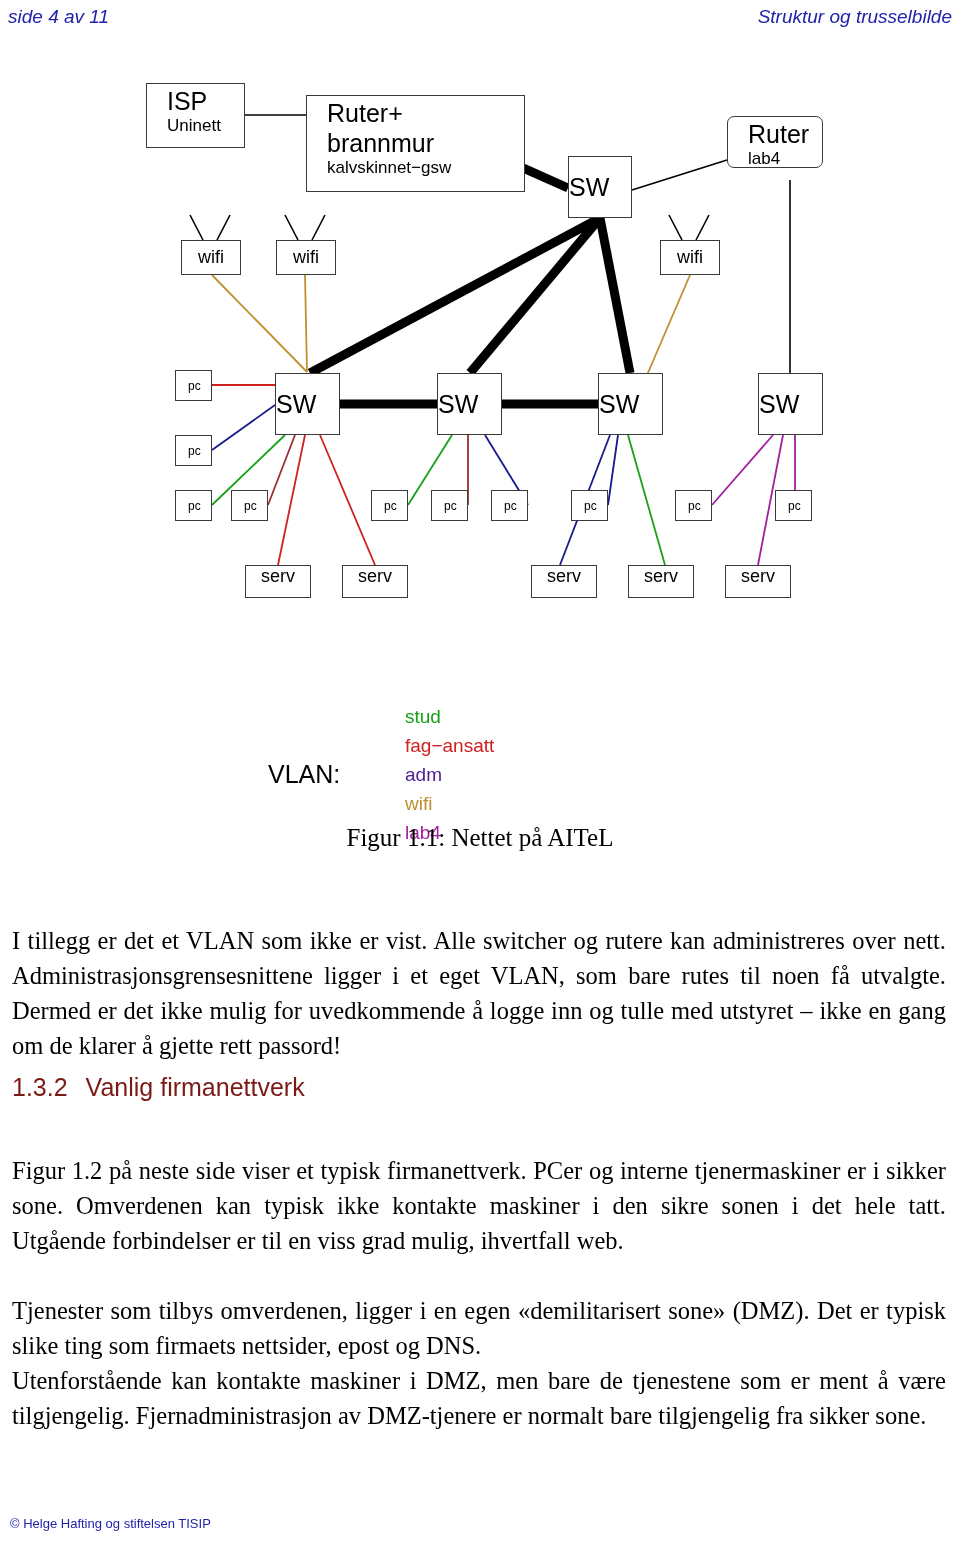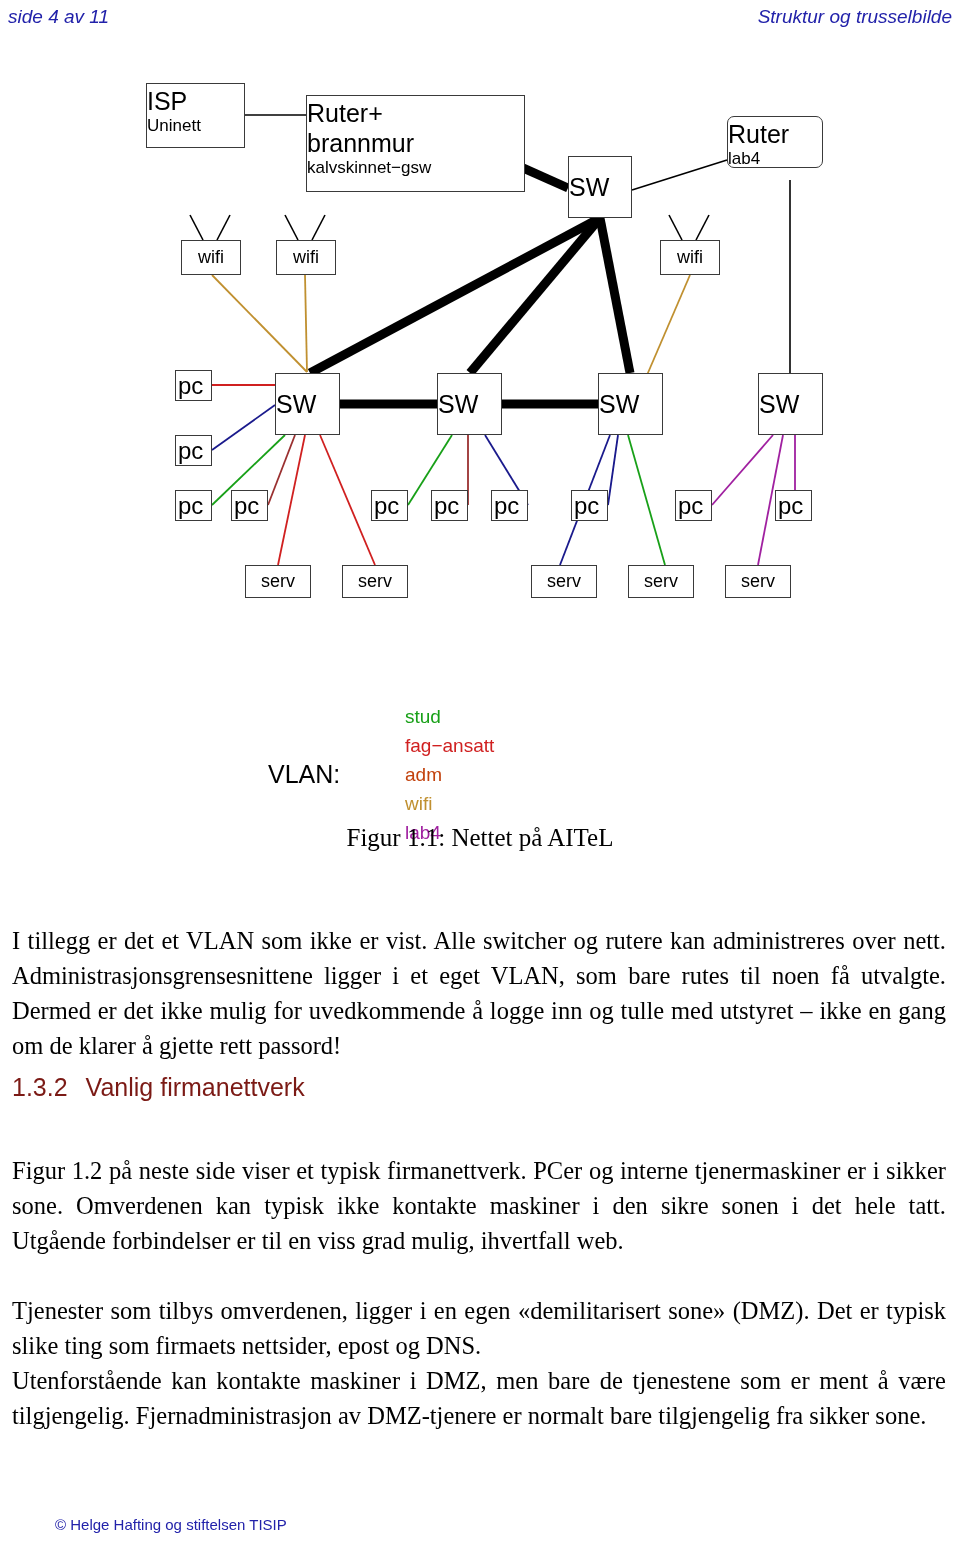--- a/index.html
+++ b/index.html
@@ -55,51 +55,51 @@
     position: absolute;
     box-sizing: border-box;
     background: #ffffff;
     border: 1.6px solid #3a3a3a;
     font-family: "Liberation Sans", "DejaVu Sans", sans-serif;
     color: #000000;
     white-space: nowrap;
   }
   .node.big-label {
     font-size: 25px;
-    padding: 2px 4px 0 0;
+    padding: 2px 4px 0 20px;
     line-height: 30px;
   }
   .node .sub {
     font-size: 17px;
     line-height: 19px;
     display: block;
   }
   .node.sw {
     font-size: 25px;
     display: flex;
     align-items: center;
     justify-content: flex-start;
   }
   .node.wifi {
     font-size: 18px;
     display: flex;
     align-items: center;
     justify-content: center;
   }
   .node.pc {
-    font-size: 24px;
+    font-size: 12px;
     line-height: 1;
-    padding-left: 2px;
+    padding-left: 12px;
     display: flex;
     align-items: center;
   }
   .node.serv {
     font-size: 18px;
     display: flex;
-    align-items: center;
+    align-items: flex-start;
     justify-content: center;
   }
 
   
   .vlan-legend {
     position: absolute;
     left: 0;
     top: 636px;
     width: 960px;
     height: 170px;
@@ -156,24 +156,23 @@
   #para-2 { top: 1128px; }
   #para-3 { top: 1268px; }
   #para-4 { top: 1338px; }
 
   
   .page-footer {
     position: absolute;
     left: 10px;
     top: 1516px;
     font-family: "Liberation Sans", "DejaVu Sans", sans-serif;
-    font-size: 15px;
+    font-size: 13px;
     color: #2222aa;
     white-space: nowrap;
-    margin-left: 45px;
   }
 </style>
 </head>
 <body>
 
 <div class="page-header">
   <span class="hdr-left">side 4 av 11</span>
   <span class="hdr-right">Struktur og trusselbilde</span>
 </div>
 
@@ -318,21 +317,21 @@
   </div>
   <div class="node serv" style="left:725px; top:505px; width:66px; height:33px;">
     <span>serv</span>
   </div>
 
   <div class="vlan-legend">
     <span class="vlan-label">VLAN:</span>
     <div class="vlan-list">
       <div style="color:#18a018;">stud</div>
       <div style="color:#d02020;">fag−ansatt</div>
-      <div style="color:#c2410c;">adm</div>
+      <div style="color:#4c1d95;">adm</div>
       <div style="color:#c09030;">wifi</div>
       <div style="color:#a020a0;">lab4</div>
     </div>
   </div>
 </div>
 
 <div class="caption">Figur 1.1: Nettet på AITeL</div>
 
 <p class="body-text" id="para-1">I tillegg er det et VLAN som ikke er vist. Alle switcher og rutere kan administreres over nett. Administrasjonsgrensesnittene ligger i et eget VLAN, som bare rutes til noen få utvalgte. Dermed er det ikke mulig for uvedkommende å logge inn og tulle med utstyret – ikke en gang om de klarer å gjette rett passord!</p>
 

